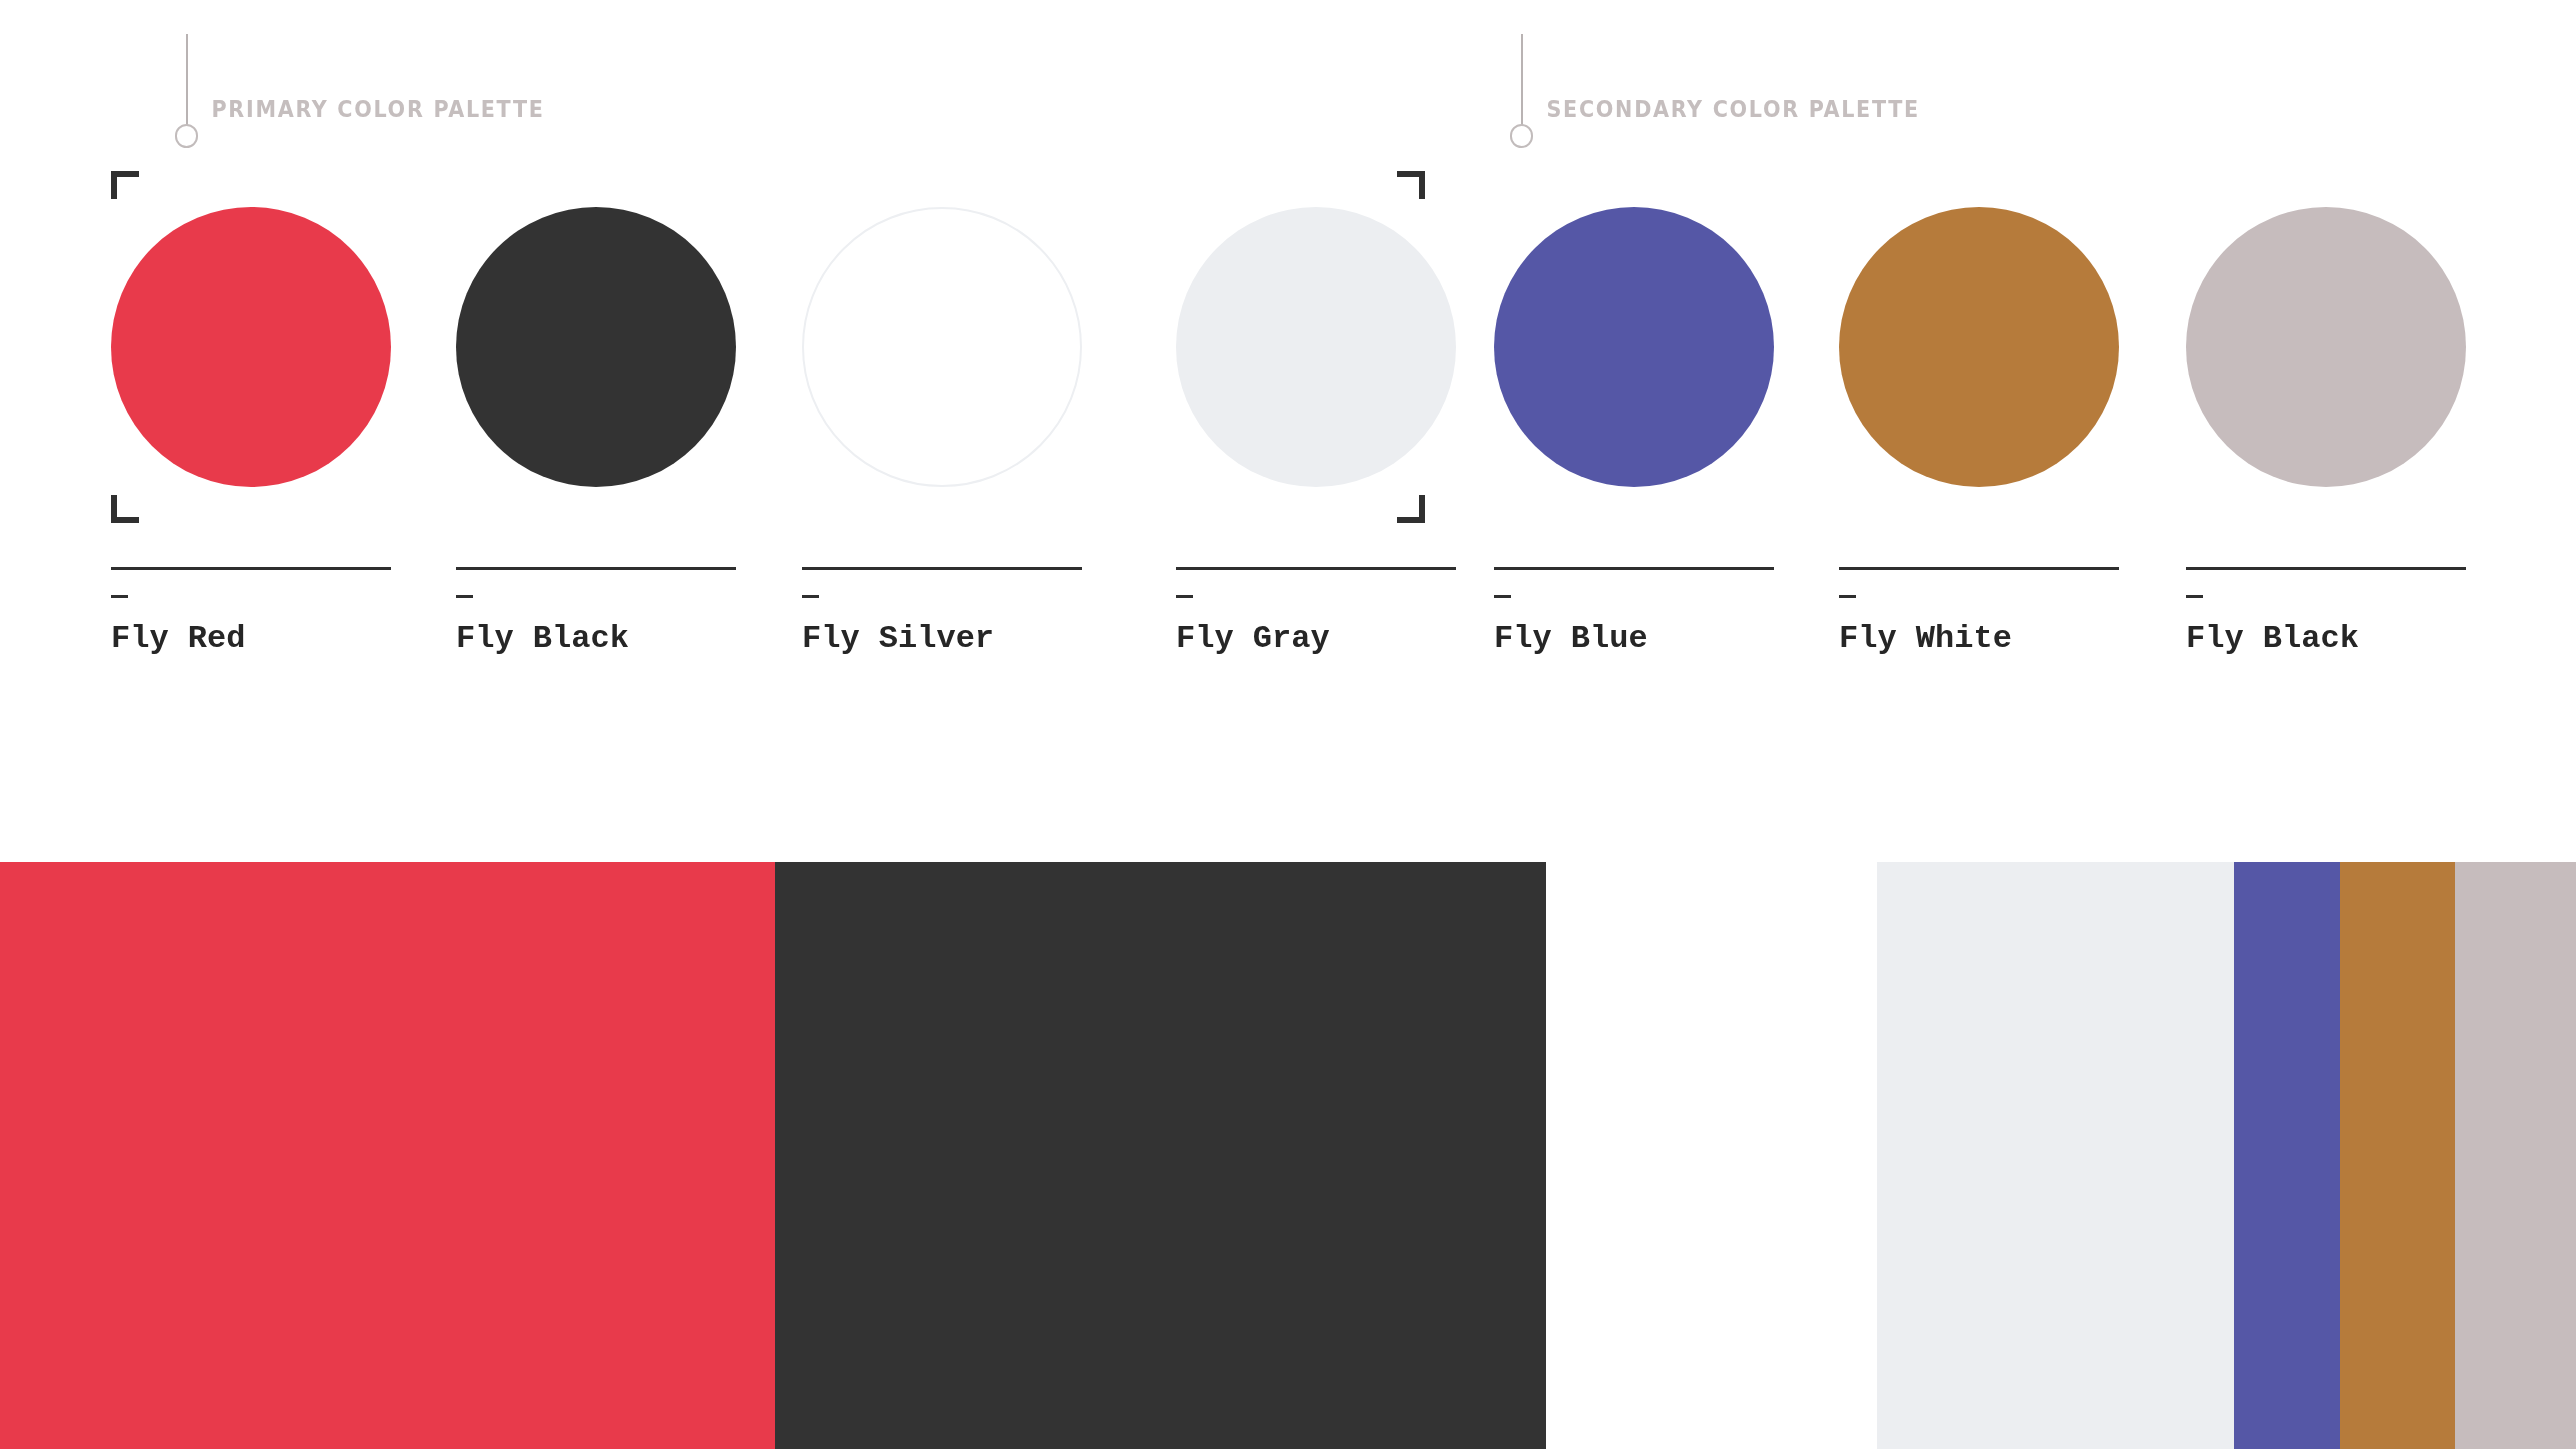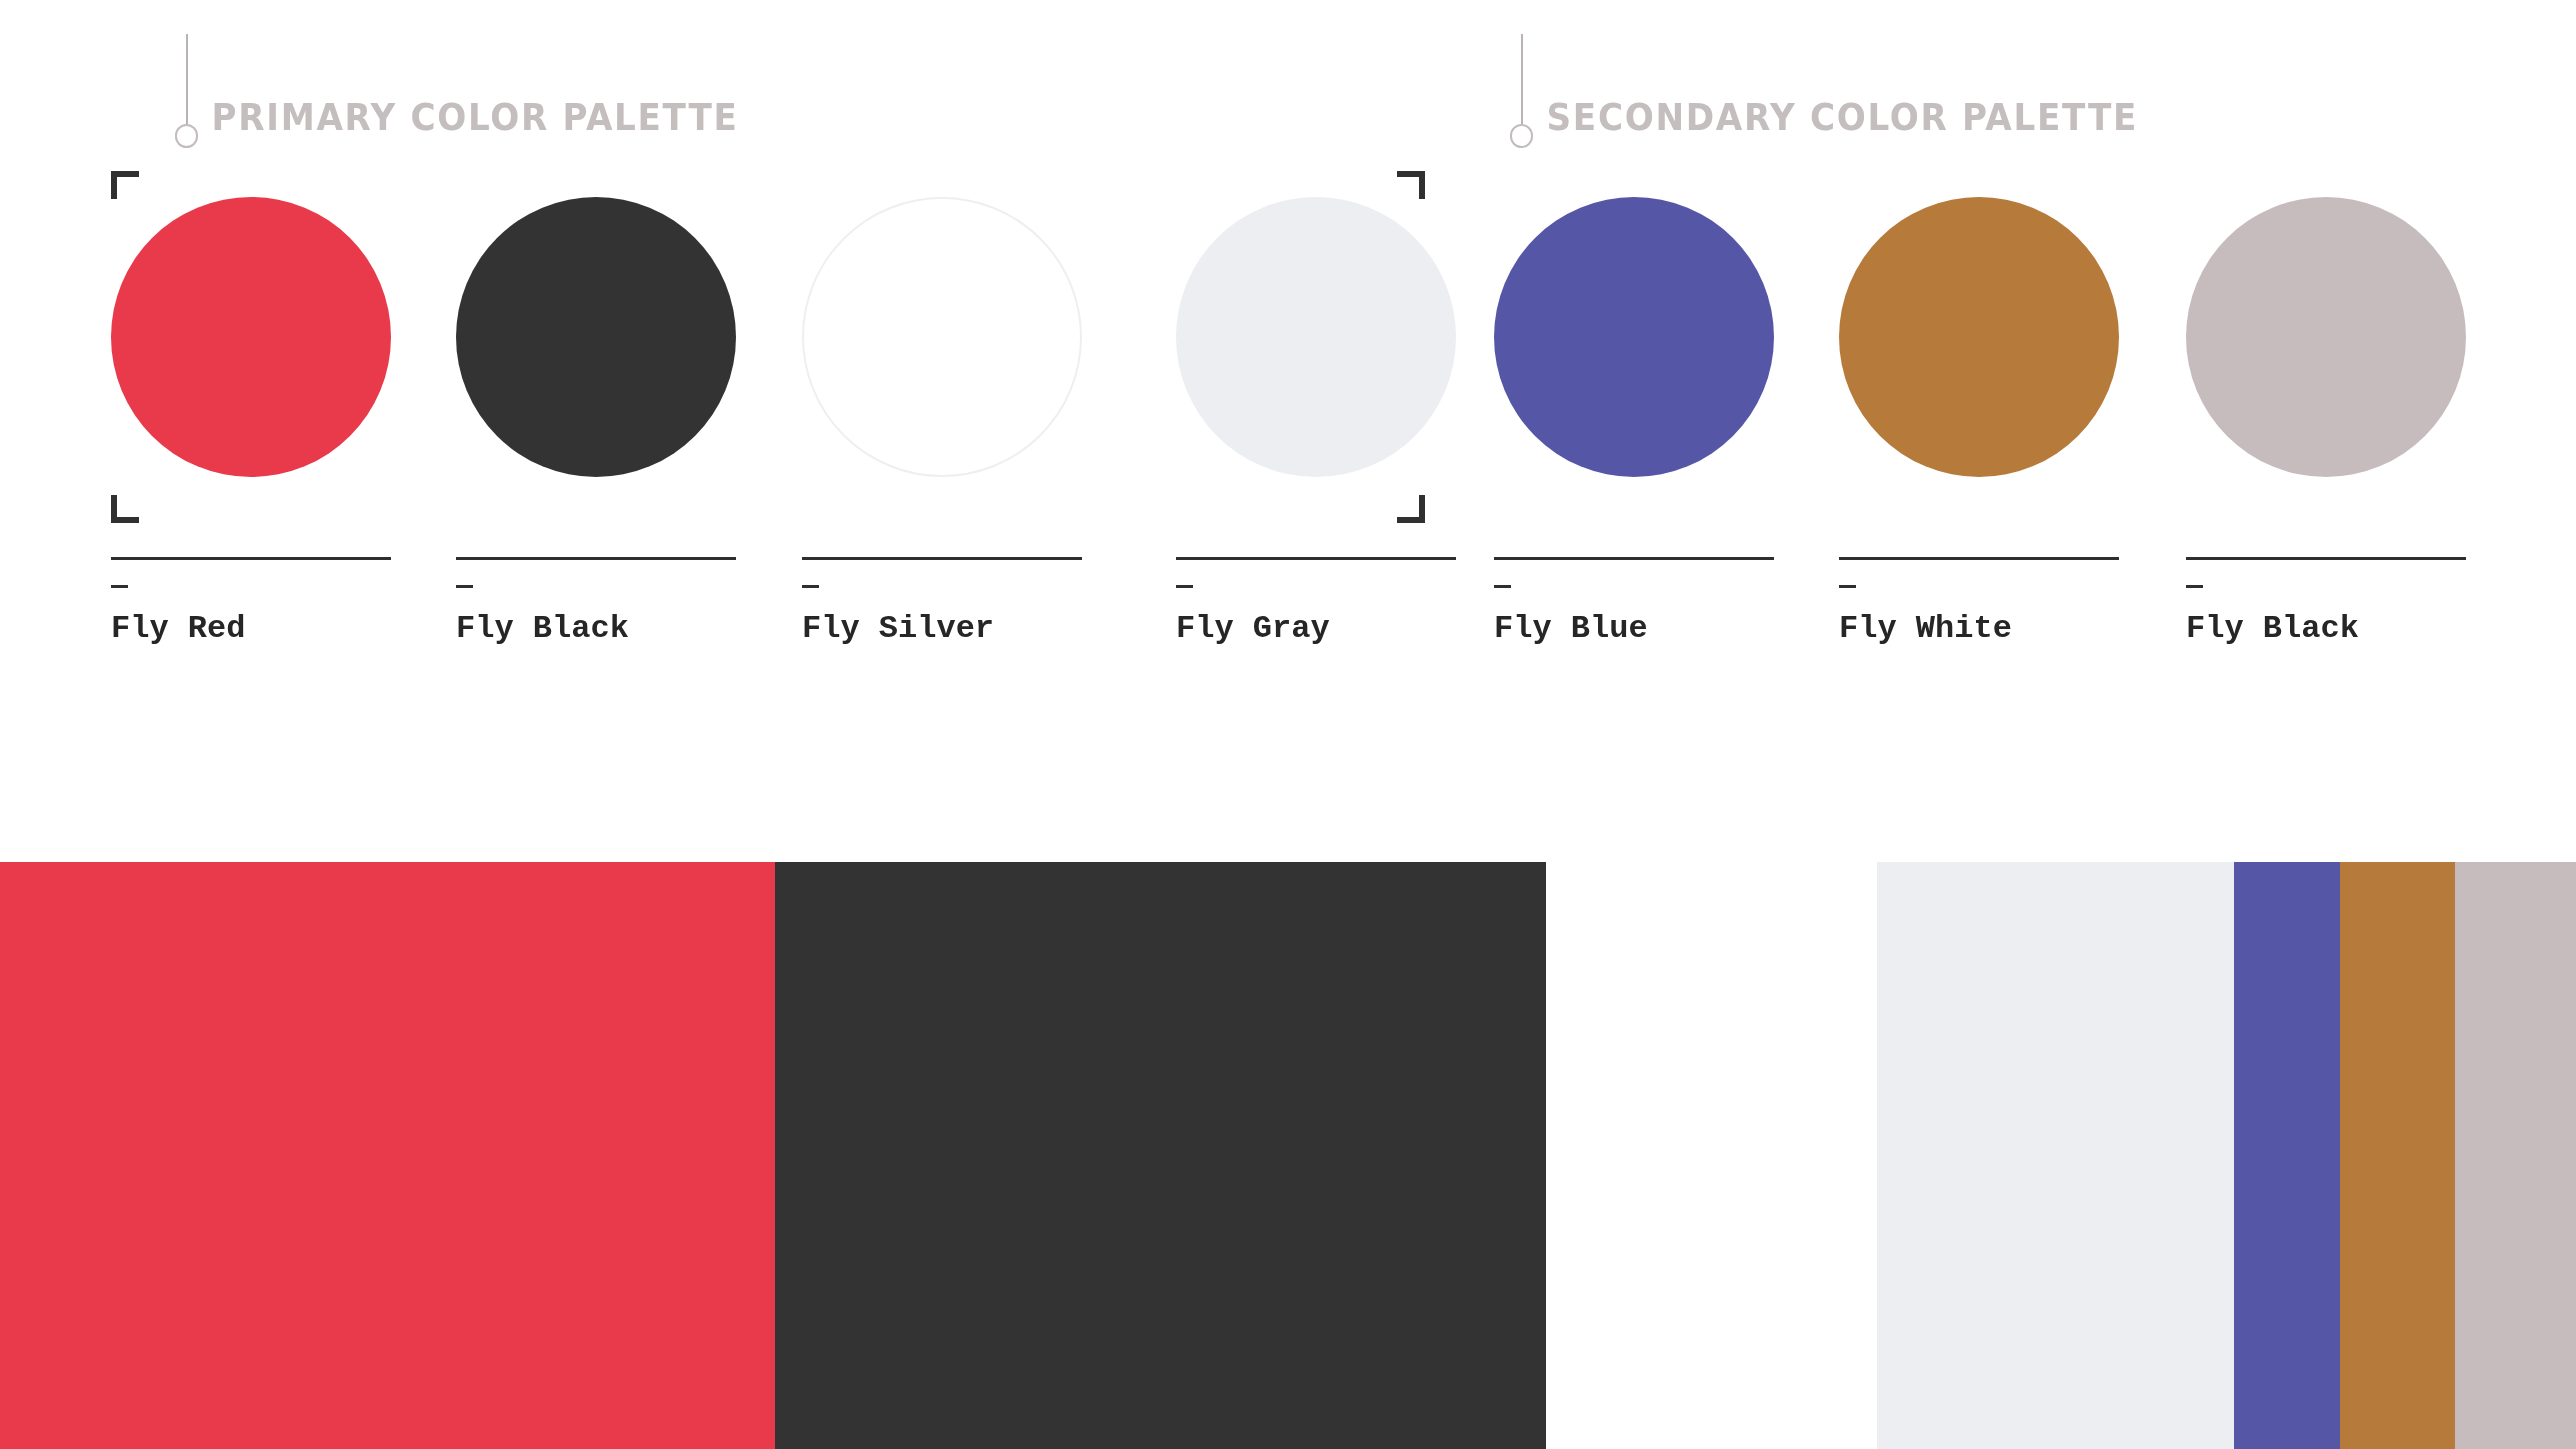--- a/index.html
+++ b/index.html
@@ -39,21 +39,21 @@
     height: 23.5px;
     border: 2px solid #c2bcbc;
     border-radius: 50%;
     background: #ffffff;
     box-sizing: border-box;
   }
   .section-header .hdr-text {
     position: absolute;
     left: 25.5px;
     top: 64px;
-    font-size: 38px;
+    font-size: 23px;
     font-weight: 700;
     letter-spacing: 1.7px;
     color: #c5bebe;
     white-space: nowrap;
     line-height: 1;
     font-stretch: condensed;
   }
 
   
   .bracket {
@@ -63,21 +63,21 @@
     box-sizing: border-box;
   }
   .bracket.tl { border-top: 6px solid #303030; border-left: 6px solid #303030; }
   .bracket.tr { border-top: 6px solid #303030; border-right: 6px solid #303030; }
   .bracket.bl { border-bottom: 6px solid #303030; border-left: 6px solid #303030; }
   .bracket.br { border-bottom: 6px solid #303030; border-right: 6px solid #303030; }
 
   
   .swatch {
     position: absolute;
-    top: 197px;
+    top: 207px;
     width: 280px;
     font-family: Liberation Mono, monospace;
   }
   .swatch-circle {
     width: 280px;
     height: 280px;
     border-radius: 50%;
     box-sizing: border-box;
   }
   .swatch-rule {

